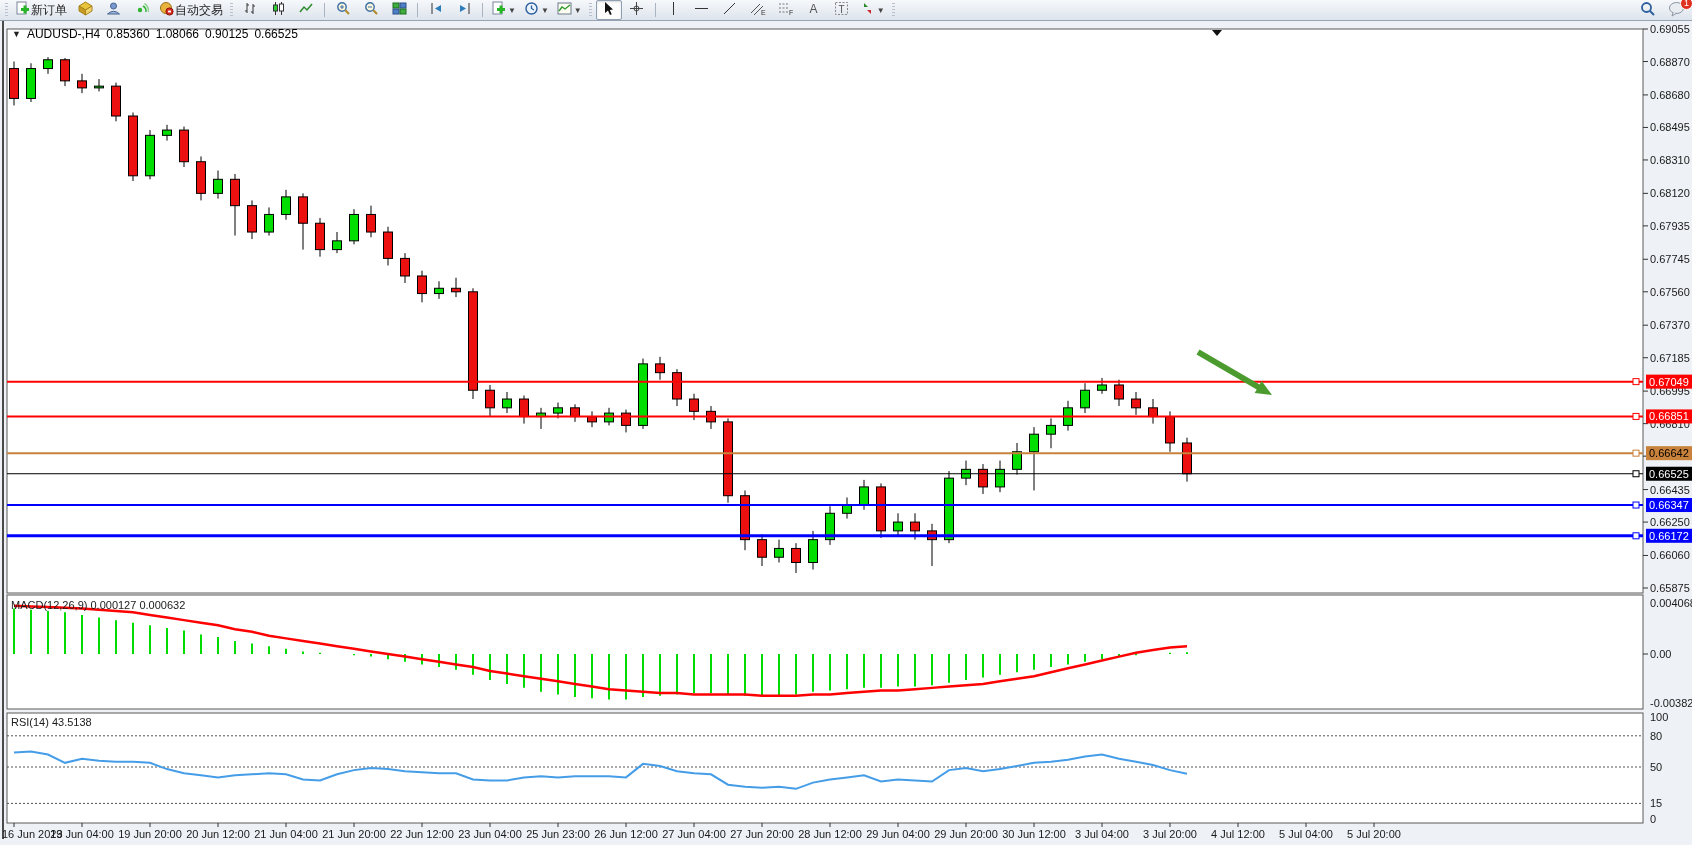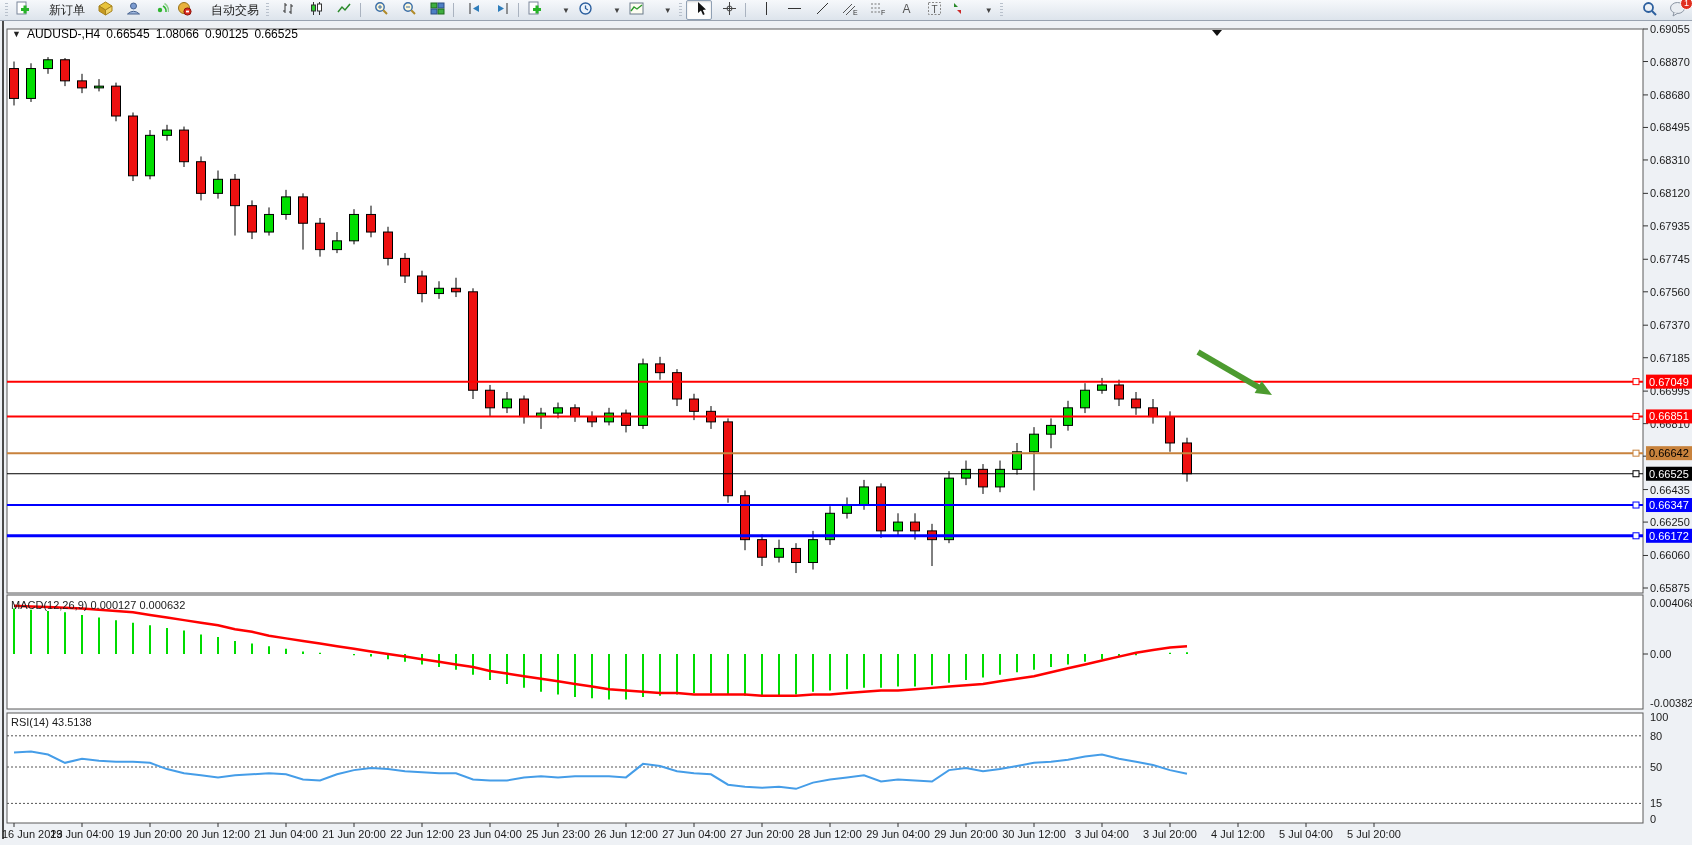--- a/index.html
+++ b/index.html
@@ -1,18 +1,18 @@
 <!DOCTYPE html>
 <html><head>
 <meta charset="utf-8">
 <style>
   html,body{margin:0;padding:0;background:#eef1f5;font-family:"Liberation Sans",sans-serif;width:1692px;height:845px;overflow:hidden;}
   
   #toolbar{height:20px;background:linear-gradient(#f6f8fb,#dde4ec);border-bottom:1px solid #98a2b0;display:flex;align-items:center;padding:0 2px;font-size:12px;color:#222;white-space:nowrap;}
-  .tb-btn{height:18px;min-width:20px;display:inline-flex;align-items:center;justify-content:flex-end;padding:0 2px;margin:4px 1px;border:1px solid transparent;border-radius:2px;gap:19px;cursor:default;}
+  .tb-btn{height:18px;min-width:20px;display:inline-flex;align-items:center;justify-content:center;padding:0 2px;margin:4px 1px;border:1px solid transparent;border-radius:2px;gap:1px;cursor:default;}
   .tb-btn.pressed{background:#fdfdfd;border:1px solid #8fa0b4;box-shadow:inset 0 1px 2px rgba(0,0,0,.15);}
   .tb-sep{width:1px;height:14px;background:#aab3c0;margin:0 4px;}
   .tb-grip{width:3px;height:14px;margin:0 3px;background:repeating-linear-gradient(#b9c1cc 0 1px,transparent 1px 3px);}
   .tb-label{font-size:12px;}
   .tf-btn{font-size:11px;color:#333;padding:0 4px;}
   .caret{font-size:8px;color:#444;margin-left:1px;}
   .spacer{flex:1;}
   .chat-wrap{position:relative;}
   .badge{position:absolute;top:-4px;right:-5px;background:#e03020;color:#fff;border-radius:7px;font-size:9px;line-height:11px;padding:0 3px;border:1px solid #fff;}
   
@@ -232,21 +232,21 @@
           <path d="M5 11.5 L4 15 L9 12" fill="#e9edf2" stroke="#8a94a2"></path>
         </svg></span>
     <span class="badge">1</span>
   </div>
 </div>
 
 <div id="chart-wrap">
   <div id="title-row">
     <span class="tri">▼</span>
     <span>AUDUSD-,H4</span>
-    <span>0.66545</span>
+    <span>0.85360</span>
     <span>1.08066</span>
     <span>0.90125</span>
     <span>0.66525</span>
   </div>
   <svg id="chart-svg" width="1692" height="825">
       <line x1="3" y1="0" x2="3" y2="818" stroke="#4a4a4a" stroke-width="2"></line>
       <rect x="7" y="8" width="1636" height="564" fill="#fff" stroke="#5a5a5a"></rect>
       <rect x="7" y="574" width="1636" height="114" fill="#fff" stroke="#5a5a5a"></rect>
       <rect x="7" y="692" width="1636" height="110" fill="#fff" stroke="#5a5a5a"></rect>
       <g>

